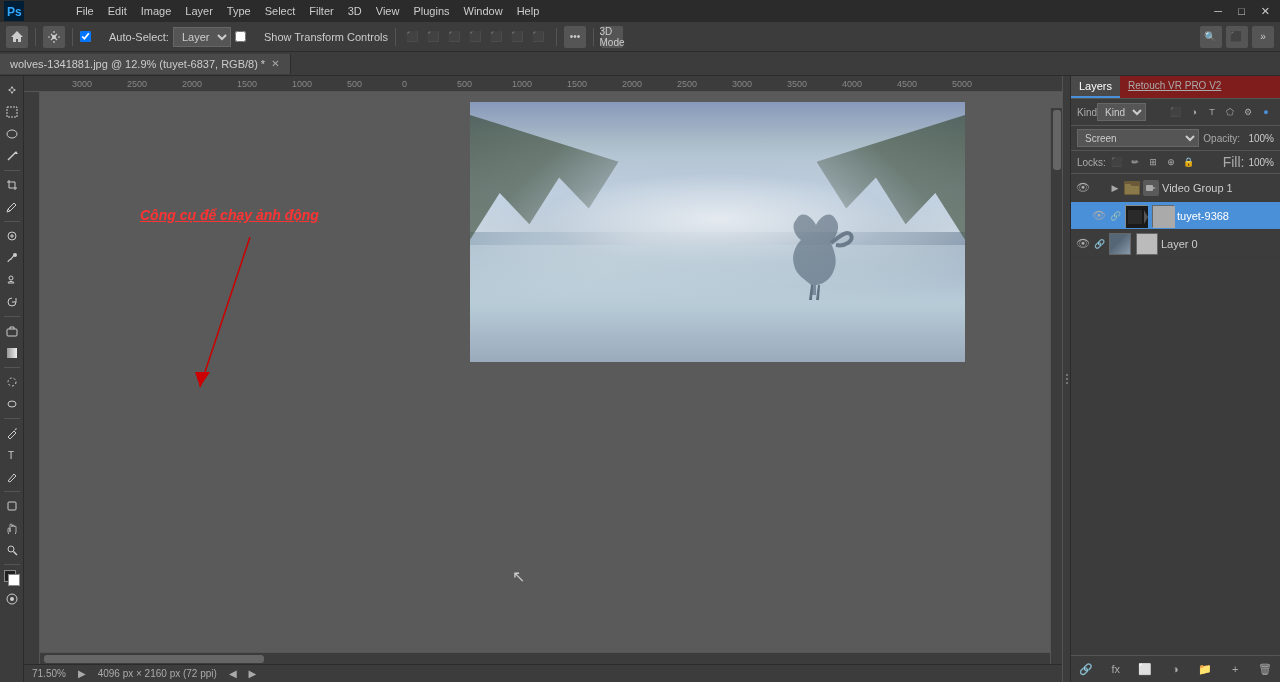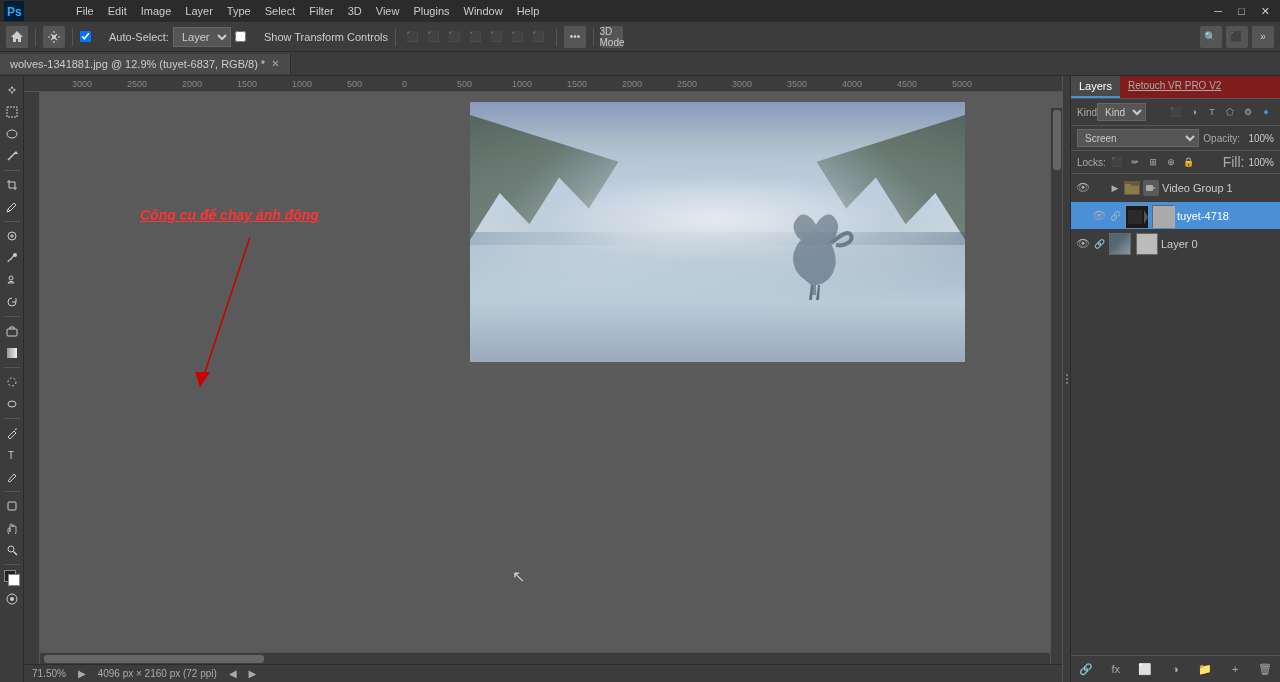--- a/index.html
+++ b/index.html
@@ -485,21 +485,21 @@
                 <rect width="22" height="22" fill="#1a1a1a"></rect>
                 <rect x="2" y="4" width="14" height="14" fill="#2a2a2a"></rect>
                 <polygon points="18,4 22,11 18,18" fill="#555"></polygon>
               </svg>
           </div>
           <div class="layer-thumb" style="width:22px;height:22px;background:#999;margin-left:2px;">
             <svg width="22" height="22" viewBox="0 0 22 22">
                 <rect width="22" height="22" fill="#aaa"></rect>
               </svg>
           </div>
-          <div class="layer-name">tuyet-4718</div>
+          <div class="layer-name">tuyet-9368</div>
         </div>
 
         <div class="layer-item">
           <div class="layer-vis">👁</div>
           <div class="layer-link">🔗</div>
           <div class="layer-thumb base" style="background:linear-gradient(135deg,#556677 40%,#8899aa 100%); border:1px solid #666;">
           </div>
           <div class="layer-thumb" style="width:22px;height:22px;background:#bbb;margin-left:2px;">
           </div>
           <div class="layer-name">Layer 0</div>

